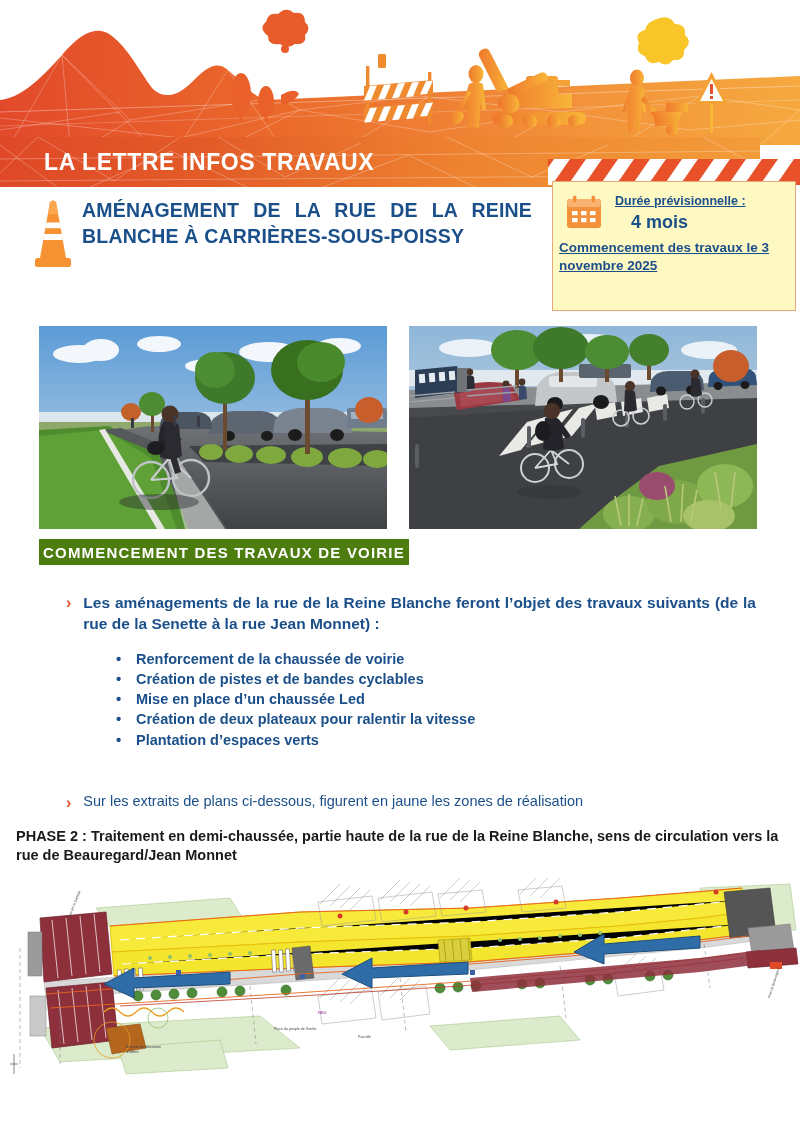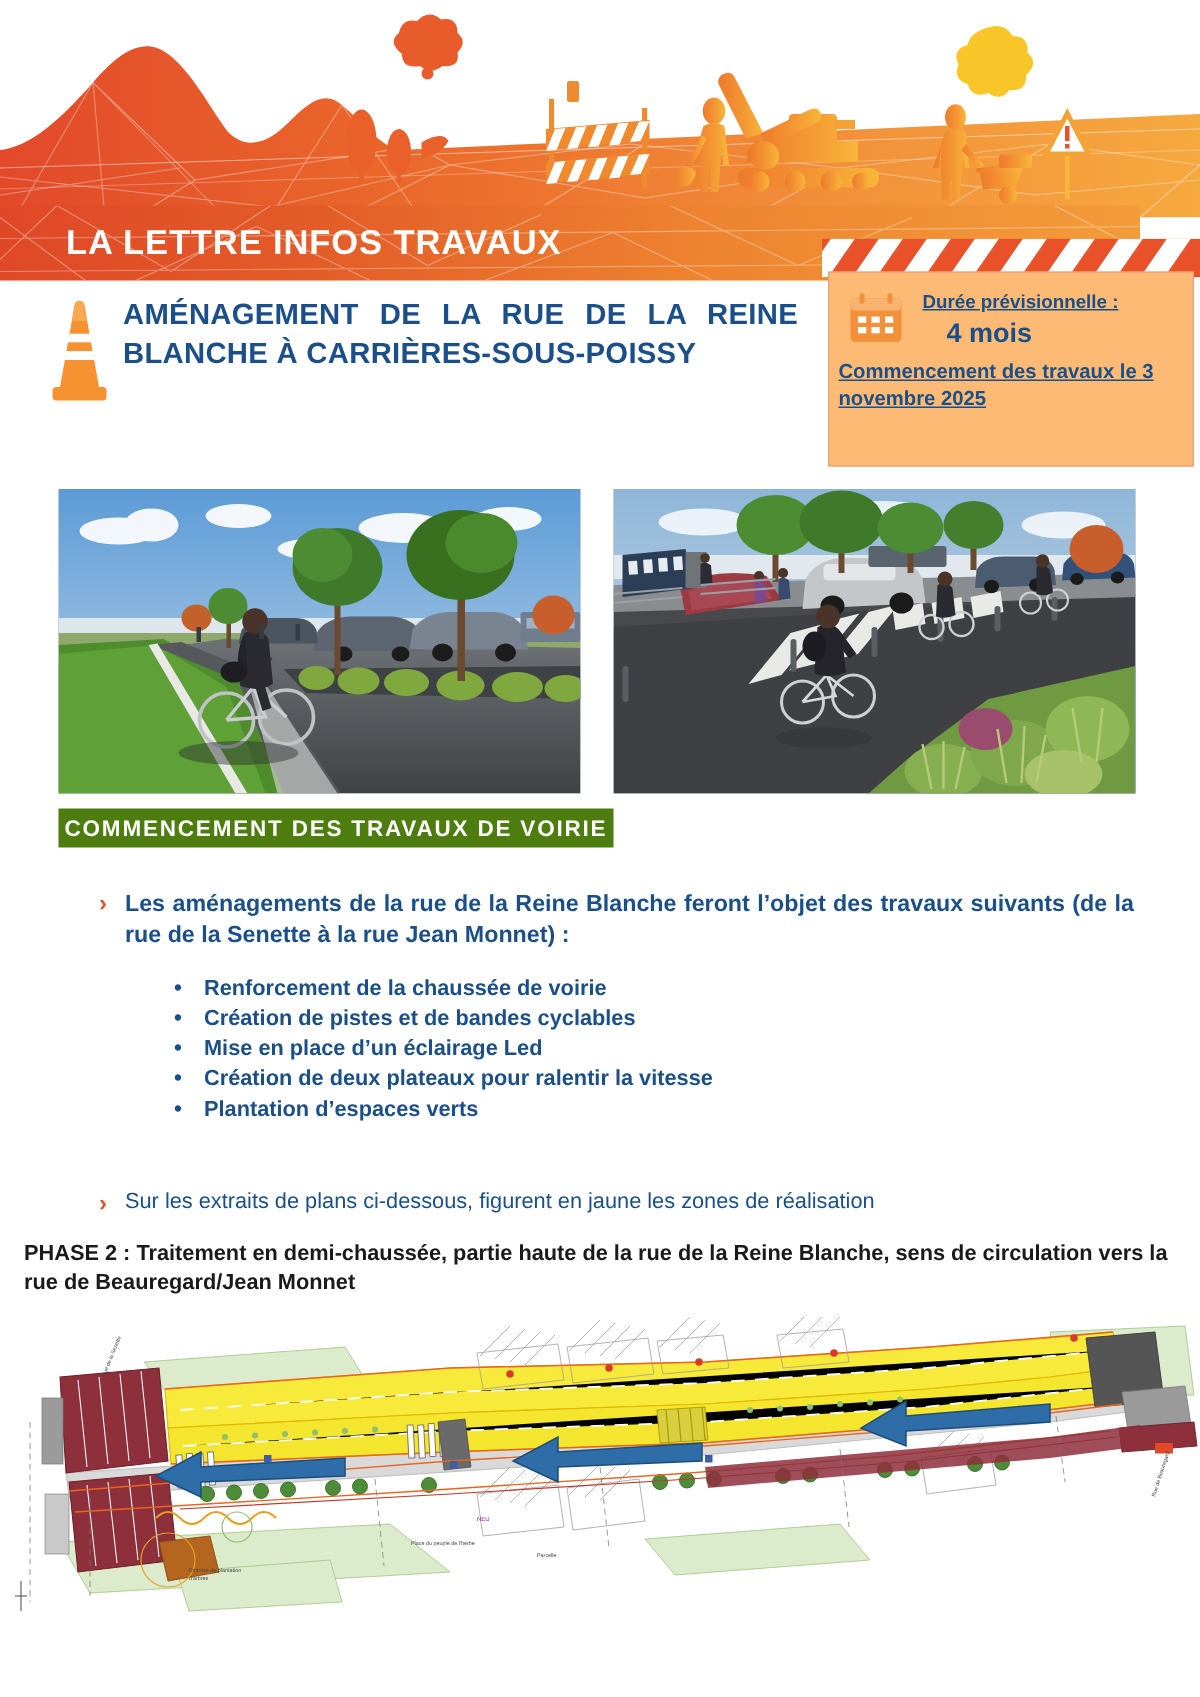--- a/index.html
+++ b/index.html
@@ -68,21 +68,21 @@
   .barrier {
     position: absolute;
     left: 548px; top: 159px;
     width: 252px; height: 26px;
     overflow: hidden;
   }
   .info-box {
     position: absolute;
     left: 552px; top: 181px;
     width: 244px; height: 130px;
-    background: #fdba74;
+    background: #fef9c3;
     border: 1px solid #E8A679;
     box-sizing: border-box;
   }
   .cal-icon {
     position: absolute;
     left: 12px; top: 12px;
     width: 38px; height: 36px;
   }
   .info-label {
     position: absolute;
@@ -644,21 +644,21 @@
 </div>
 
 <div class="lead-item">
   <div class="chev">›</div>
   <div class="lead-text">Les aménagements de la rue de la Reine Blanche feront l’objet des travaux suivants (de la rue de la Senette à la rue Jean Monnet) :</div>
 </div>
 
 <ul class="bullets">
   <li>Renforcement de la chaussée de voirie</li>
   <li>Création de pistes et de bandes cyclables</li>
-  <li>Mise en place d’un éclairage Led</li>
+  <li>Mise en place d’un chaussée Led</li>
   <li>Création de deux plateaux pour ralentir la vitesse</li>
   <li>Plantation d’espaces verts</li>
 </ul>
 
 <div class="closing-item">
   <div class="chev">›</div>
   <div class="closing-text">Sur les extraits de plans ci-dessous, figurent en jaune les zones de réalisation</div>
 </div>
 
 <div class="phase-note">PHASE 2 : Traitement en demi-chaussée, partie haute de la rue de la Reine Blanche, sens de circulation vers la rue de Beauregard/Jean Monnet</div>

